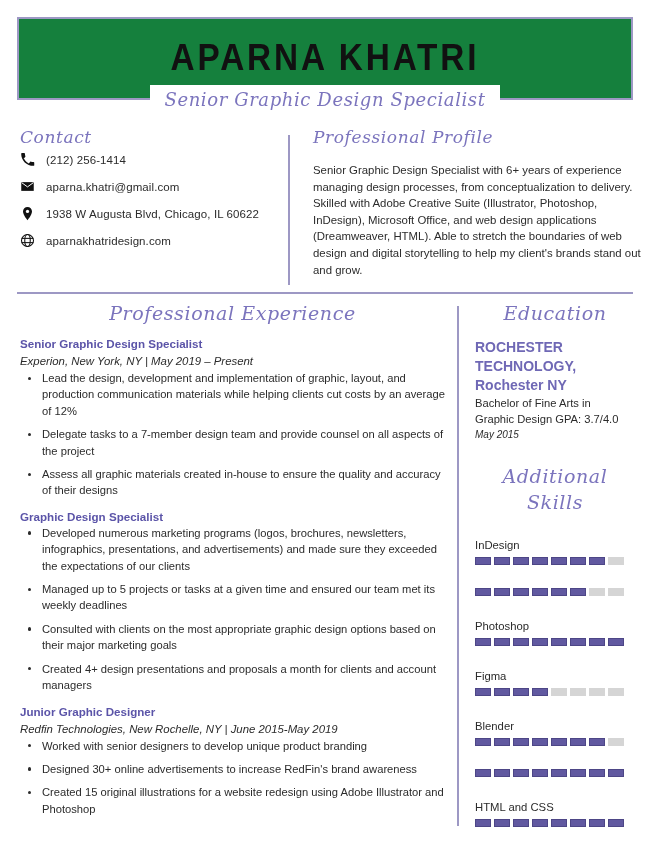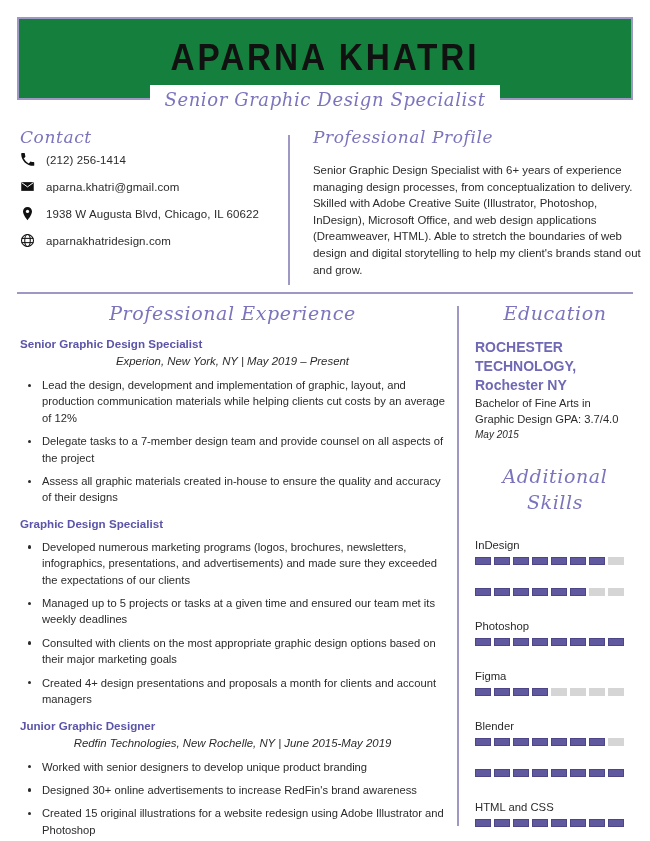--- a/index.html
+++ b/index.html
@@ -174,25 +174,24 @@
     font-weight: 700;
     color: #5b54a8;
     line-height: 16px;
   }
   .job-meta {
     font-size: 11.4px;
     font-style: italic;
     color: #2b2b2b;
     line-height: 17px;
     margin-top: 1px;
-    text-align: center;
   }
   ul.bullets {
     list-style: none;
-    margin-top: 7px;
+    margin-top: 0;
   }
   ul.bullets li {
     position: relative;
     padding-left: 22px;
     font-size: 11.2px;
     line-height: 16.4px;
     margin-bottom: 7px;
     color: #2b2b2b;
   }
   ul.bullets li::before {

